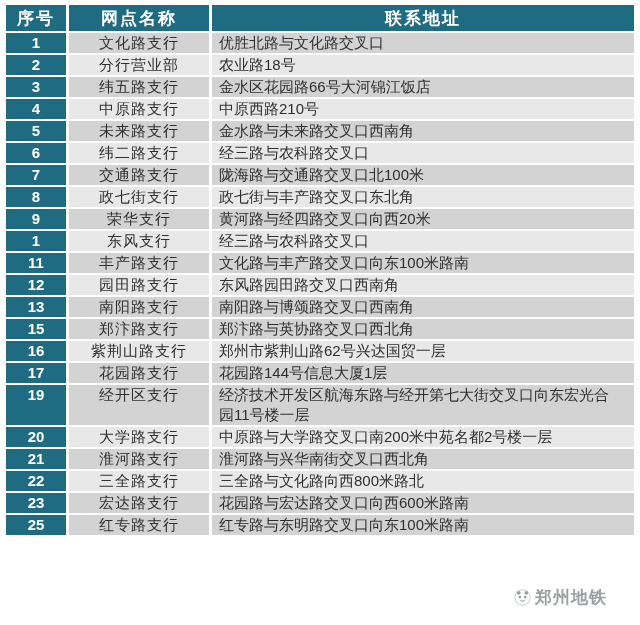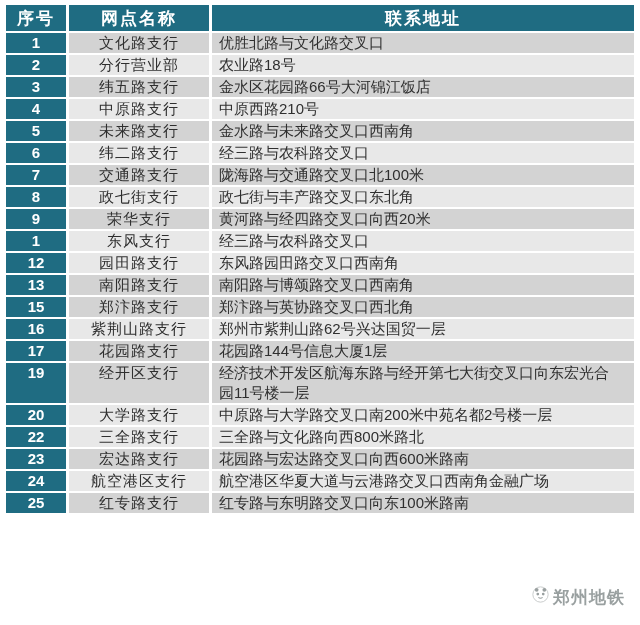--- a/index.html
+++ b/index.html
@@ -62,23 +62,24 @@
   td.addr {
     text-align: left;
     padding-left: 7px;
     padding-right: 21px;
   }
   tr.odd  td.name, tr.odd  td.addr { background: var(--row-odd,  #d3d3d3); }
   tr.even td.name, tr.even td.addr { background: var(--row-even, #e8e8e8); margin-left: 20px; }
 
   .watermark {
     position: absolute;
-    right: 15px;
+    right: 33px;
     bottom: 16px;
     display: flex;
+    align-items: center;
     gap: 4px;
     opacity: 0.9;
     pointer-events: none;
   }
   .watermark .wm-text {
     font-size: 17px;
     font-weight: bold;
     color: #8f9696;
     letter-spacing: 1px;
     text-shadow: 0 1px 1px rgba(255,255,255,0.8);
@@ -150,20 +151,25 @@
         <tr class="odd">
           <td class="num">9</td>
           <td class="name">荣华支行</td>
           <td class="addr">黄河路与经四路交叉口向西20米</td>
         </tr>
         <tr class="even">
           <td class="num">1</td>
           <td class="name">东风支行</td>
           <td class="addr">经三路与农科路交叉口</td>
         </tr>
+        <tr class="odd">
+          <td class="num">11</td>
+          <td class="name">丰产路支行</td>
+          <td class="addr">文化路与丰产路交叉口向东100米路南</td>
+        </tr>
         <tr class="even">
           <td class="num">12</td>
           <td class="name">园田路支行</td>
           <td class="addr">东风路园田路交叉口西南角</td>
         </tr>
         <tr class="odd">
           <td class="num">13</td>
           <td class="name">南阳路支行</td>
           <td class="addr">南阳路与博颂路交叉口西南角</td>
         </tr>
@@ -185,34 +191,34 @@
         <tr class="odd">
           <td class="num">19</td>
           <td class="name">经开区支行</td>
           <td class="addr">经济技术开发区航海东路与经开第七大街交叉口向东宏光合园11号楼一层</td>
         </tr>
         <tr class="even">
           <td class="num">20</td>
           <td class="name">大学路支行</td>
           <td class="addr">中原路与大学路交叉口南200米中苑名都2号楼一层</td>
         </tr>
+        <tr class="odd">
+          <td class="num">21</td>
+          <td class="name">淮河路支行</td>
+          <td class="addr">淮河路与兴华南街交叉口西北角</td>
+        </tr>
         <tr class="even">
           <td class="num">22</td>
           <td class="name">三全路支行</td>
           <td class="addr">三全路与文化路向西800米路北</td>
         </tr>
         <tr class="odd">
           <td class="num">23</td>
           <td class="name">宏达路支行</td>
           <td class="addr">花园路与宏达路交叉口向西600米路南</td>
-        </tr>
-        <tr class="even">
-          <td class="num">24</td>
-          <td class="name">航空港区支行</td>
-          <td class="addr">航空港区华夏大道与云港路交叉口西南角金融广场</td>
         </tr>
         <tr class="odd">
           <td class="num">25</td>
           <td class="name">红专路支行</td>
           <td class="addr">红专路与东明路交叉口向东100米路南</td>
         </tr>
       </tbody>
   </table>
 </div>
 

